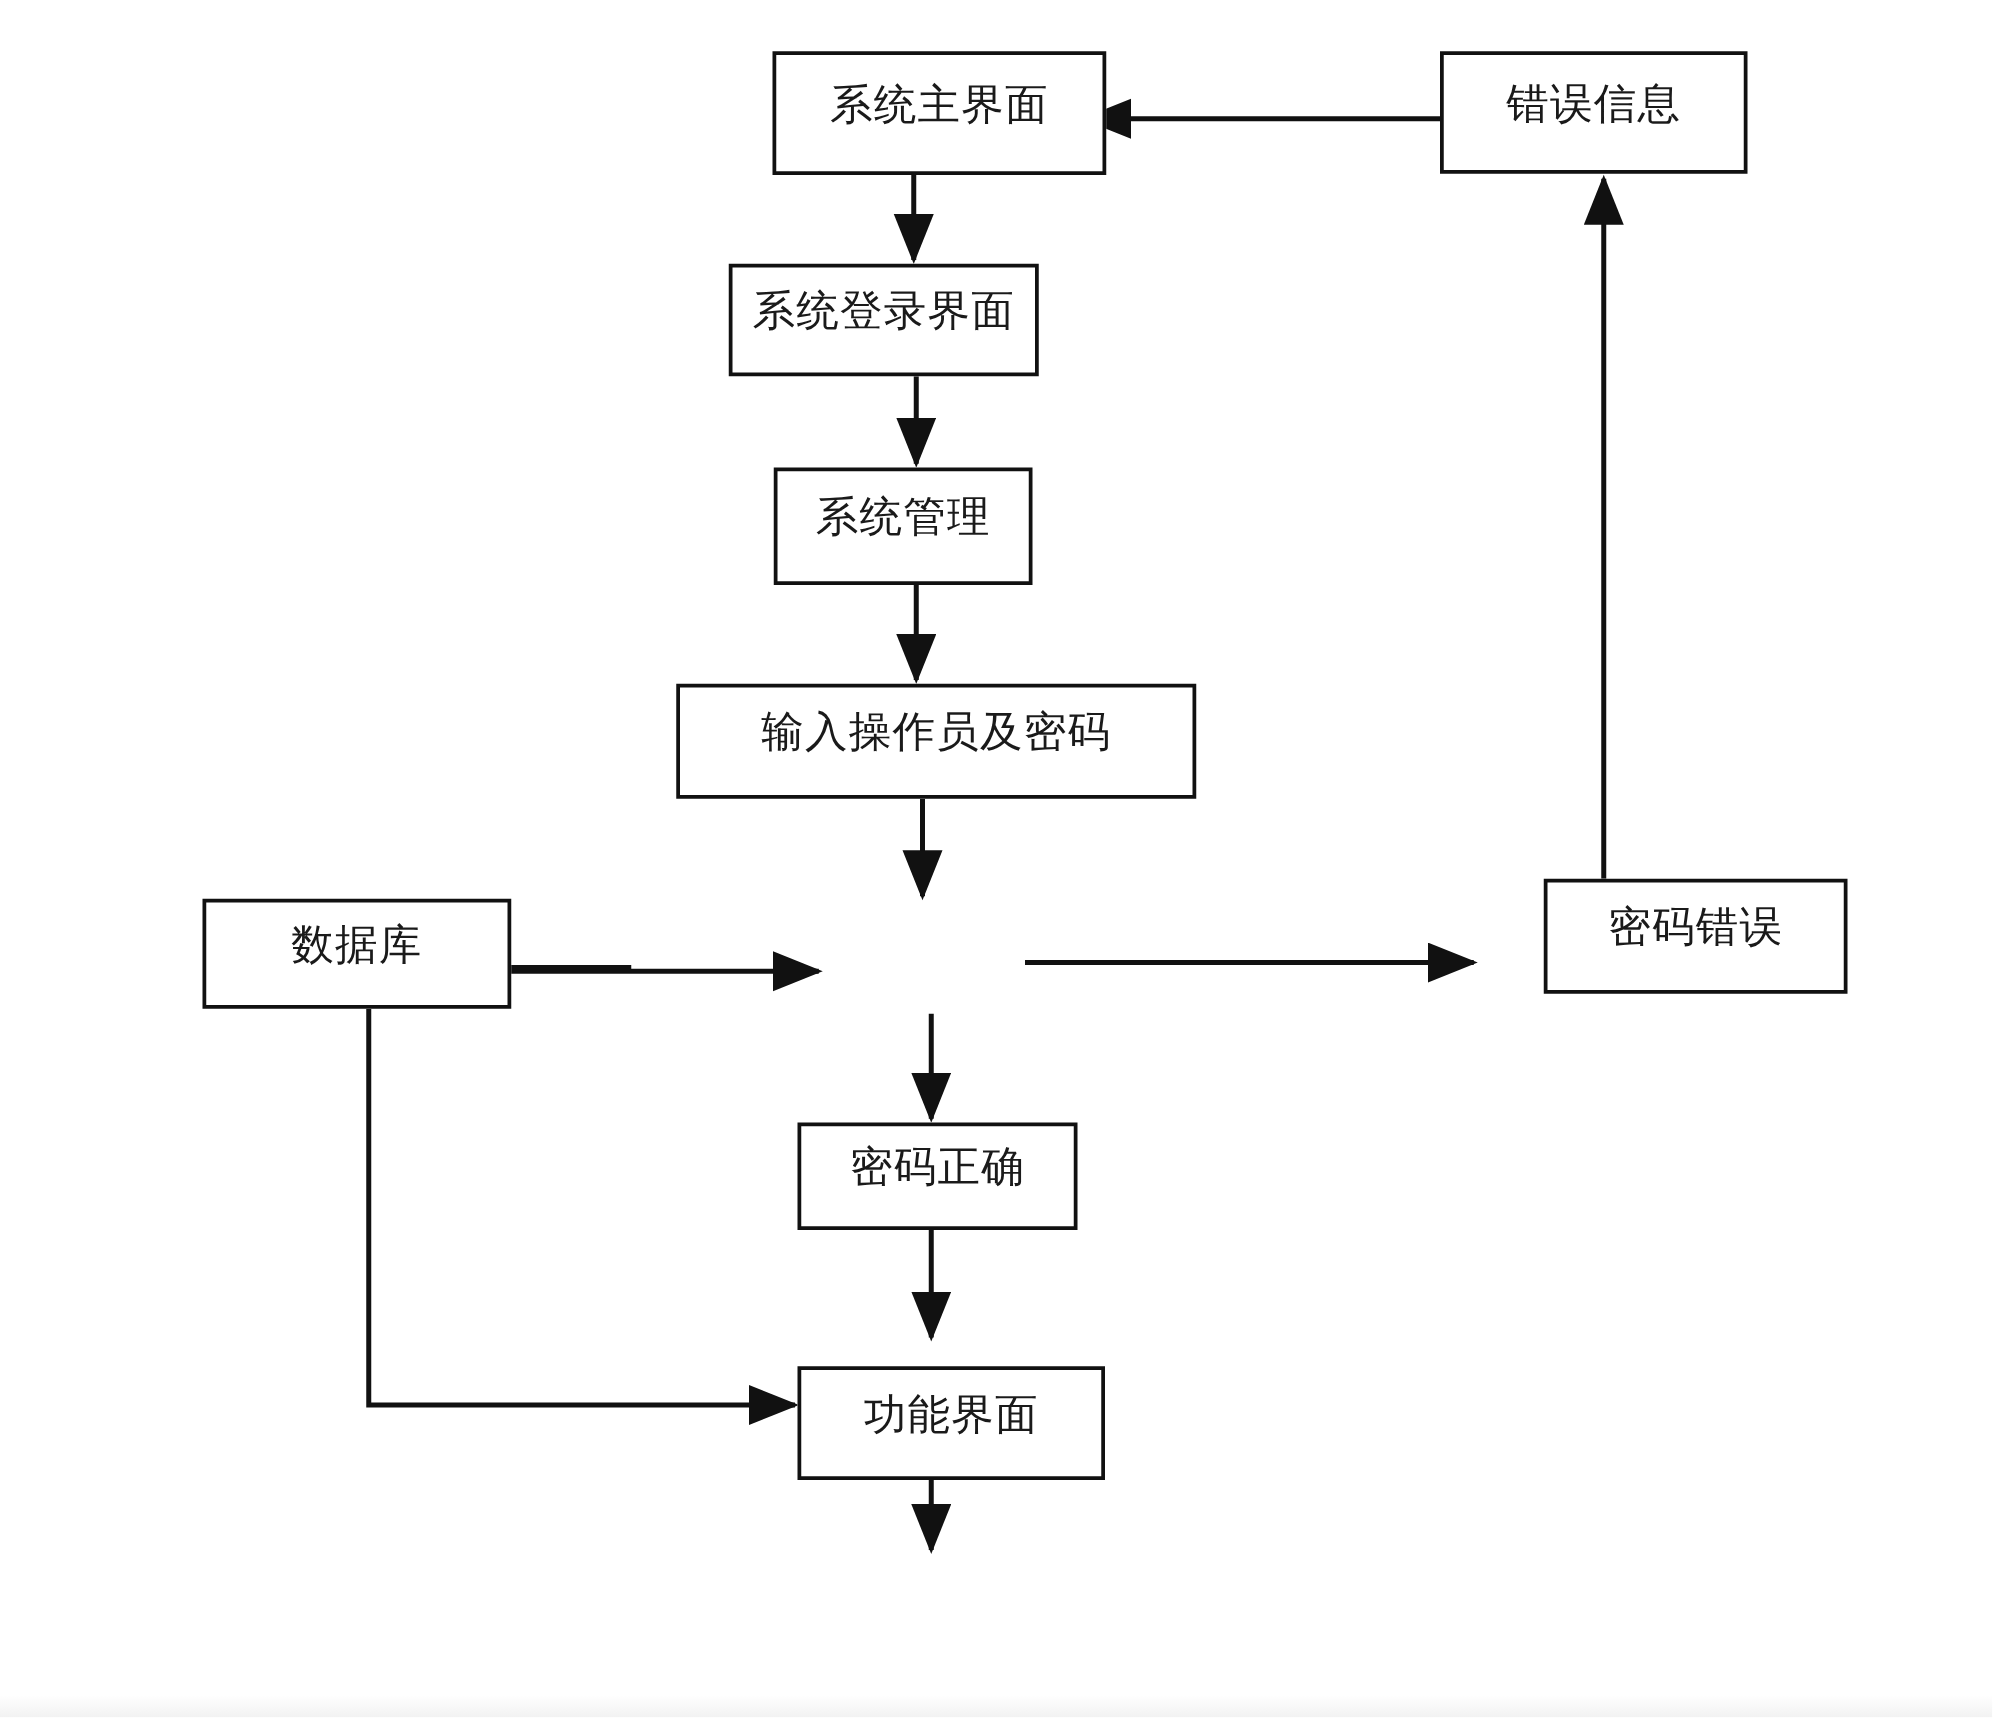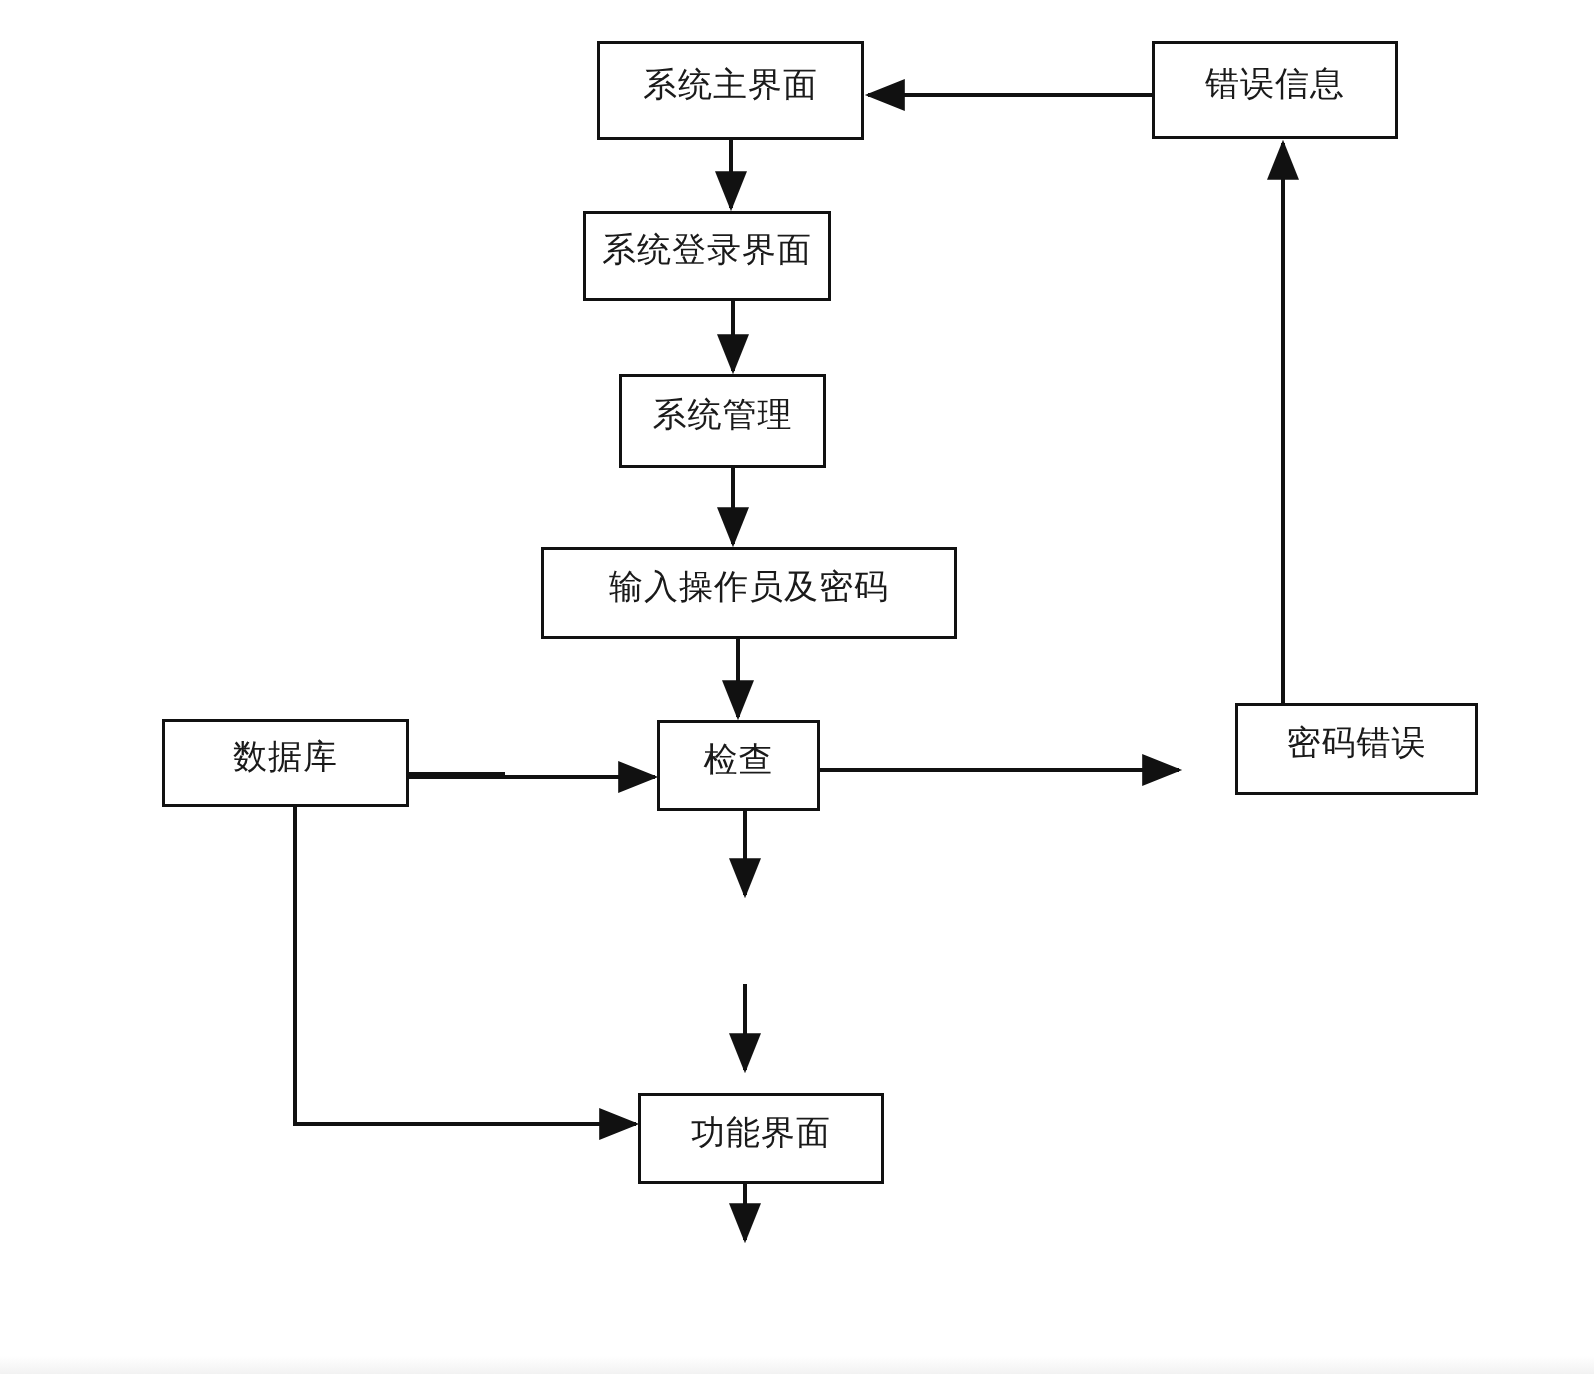--- a/index.html
+++ b/index.html
@@ -45,21 +45,21 @@
     letter-spacing: 1px;
     line-height: 1.1;
     white-space: nowrap;
     z-index: 2;
   }
   .node .label {
     display: block;
     transform: translateY(-6px);
   }
   
-  #n-main       { left: 597px;  top: 41px;   width: 267px; height: 99px;  }
+  #n-main       { left: 618px;  top: 41px;   width: 267px; height: 99px;  }
   #n-error-msg  { left: 1152px; top: 41px;   width: 246px; height: 98px;  }
   #n-login      { left: 583px;  top: 211px;  width: 248px; height: 90px;  }
   #n-sysmgmt    { left: 619px;  top: 374px;  width: 207px; height: 94px;  }
   #n-input      { left: 541px;  top: 547px;  width: 416px; height: 92px;  }
   #n-database   { left: 162px;  top: 719px;  width: 247px; height: 88px;  }
   #n-check      { left: 657px;  top: 720px;  width: 163px; height: 91px;  }
   #n-pwd-wrong  { left: 1235px; top: 703px;  width: 243px; height: 92px;  }
   #n-pwd-ok     { left: 638px;  top: 898px;  width: 224px; height: 86px;  }
   #n-func-ui    { left: 638px;  top: 1073px; width: 246px; height: 91px; margin-top: 20px;  }
   #n-func-proc  { left: 638px;  top: 1243px; width: 246px; height: 94px;  }
@@ -119,28 +119,28 @@
   </div>
 
   <div class="node" id="n-input">
     <span class="label">输入操作员及密码</span>
   </div>
 
   <div class="node" id="n-database">
     <span class="label">数据库</span>
   </div>
 
-  <div class="node" id="n-check">
-    <span class="label">检查</span>
-  </div>
 
   <div class="node" id="n-pwd-wrong">
     <span class="label">密码错误</span>
   </div>
 
+  <div class="node" id="n-pwd-ok">
+    <span class="label">密码正确</span>
+  </div>
 
   <div class="node" id="n-func-ui">
     <span class="label">功能界面</span>
   </div>
 
 
   <div id="bottom-band"></div>
 </div>
 
 </body></html>

